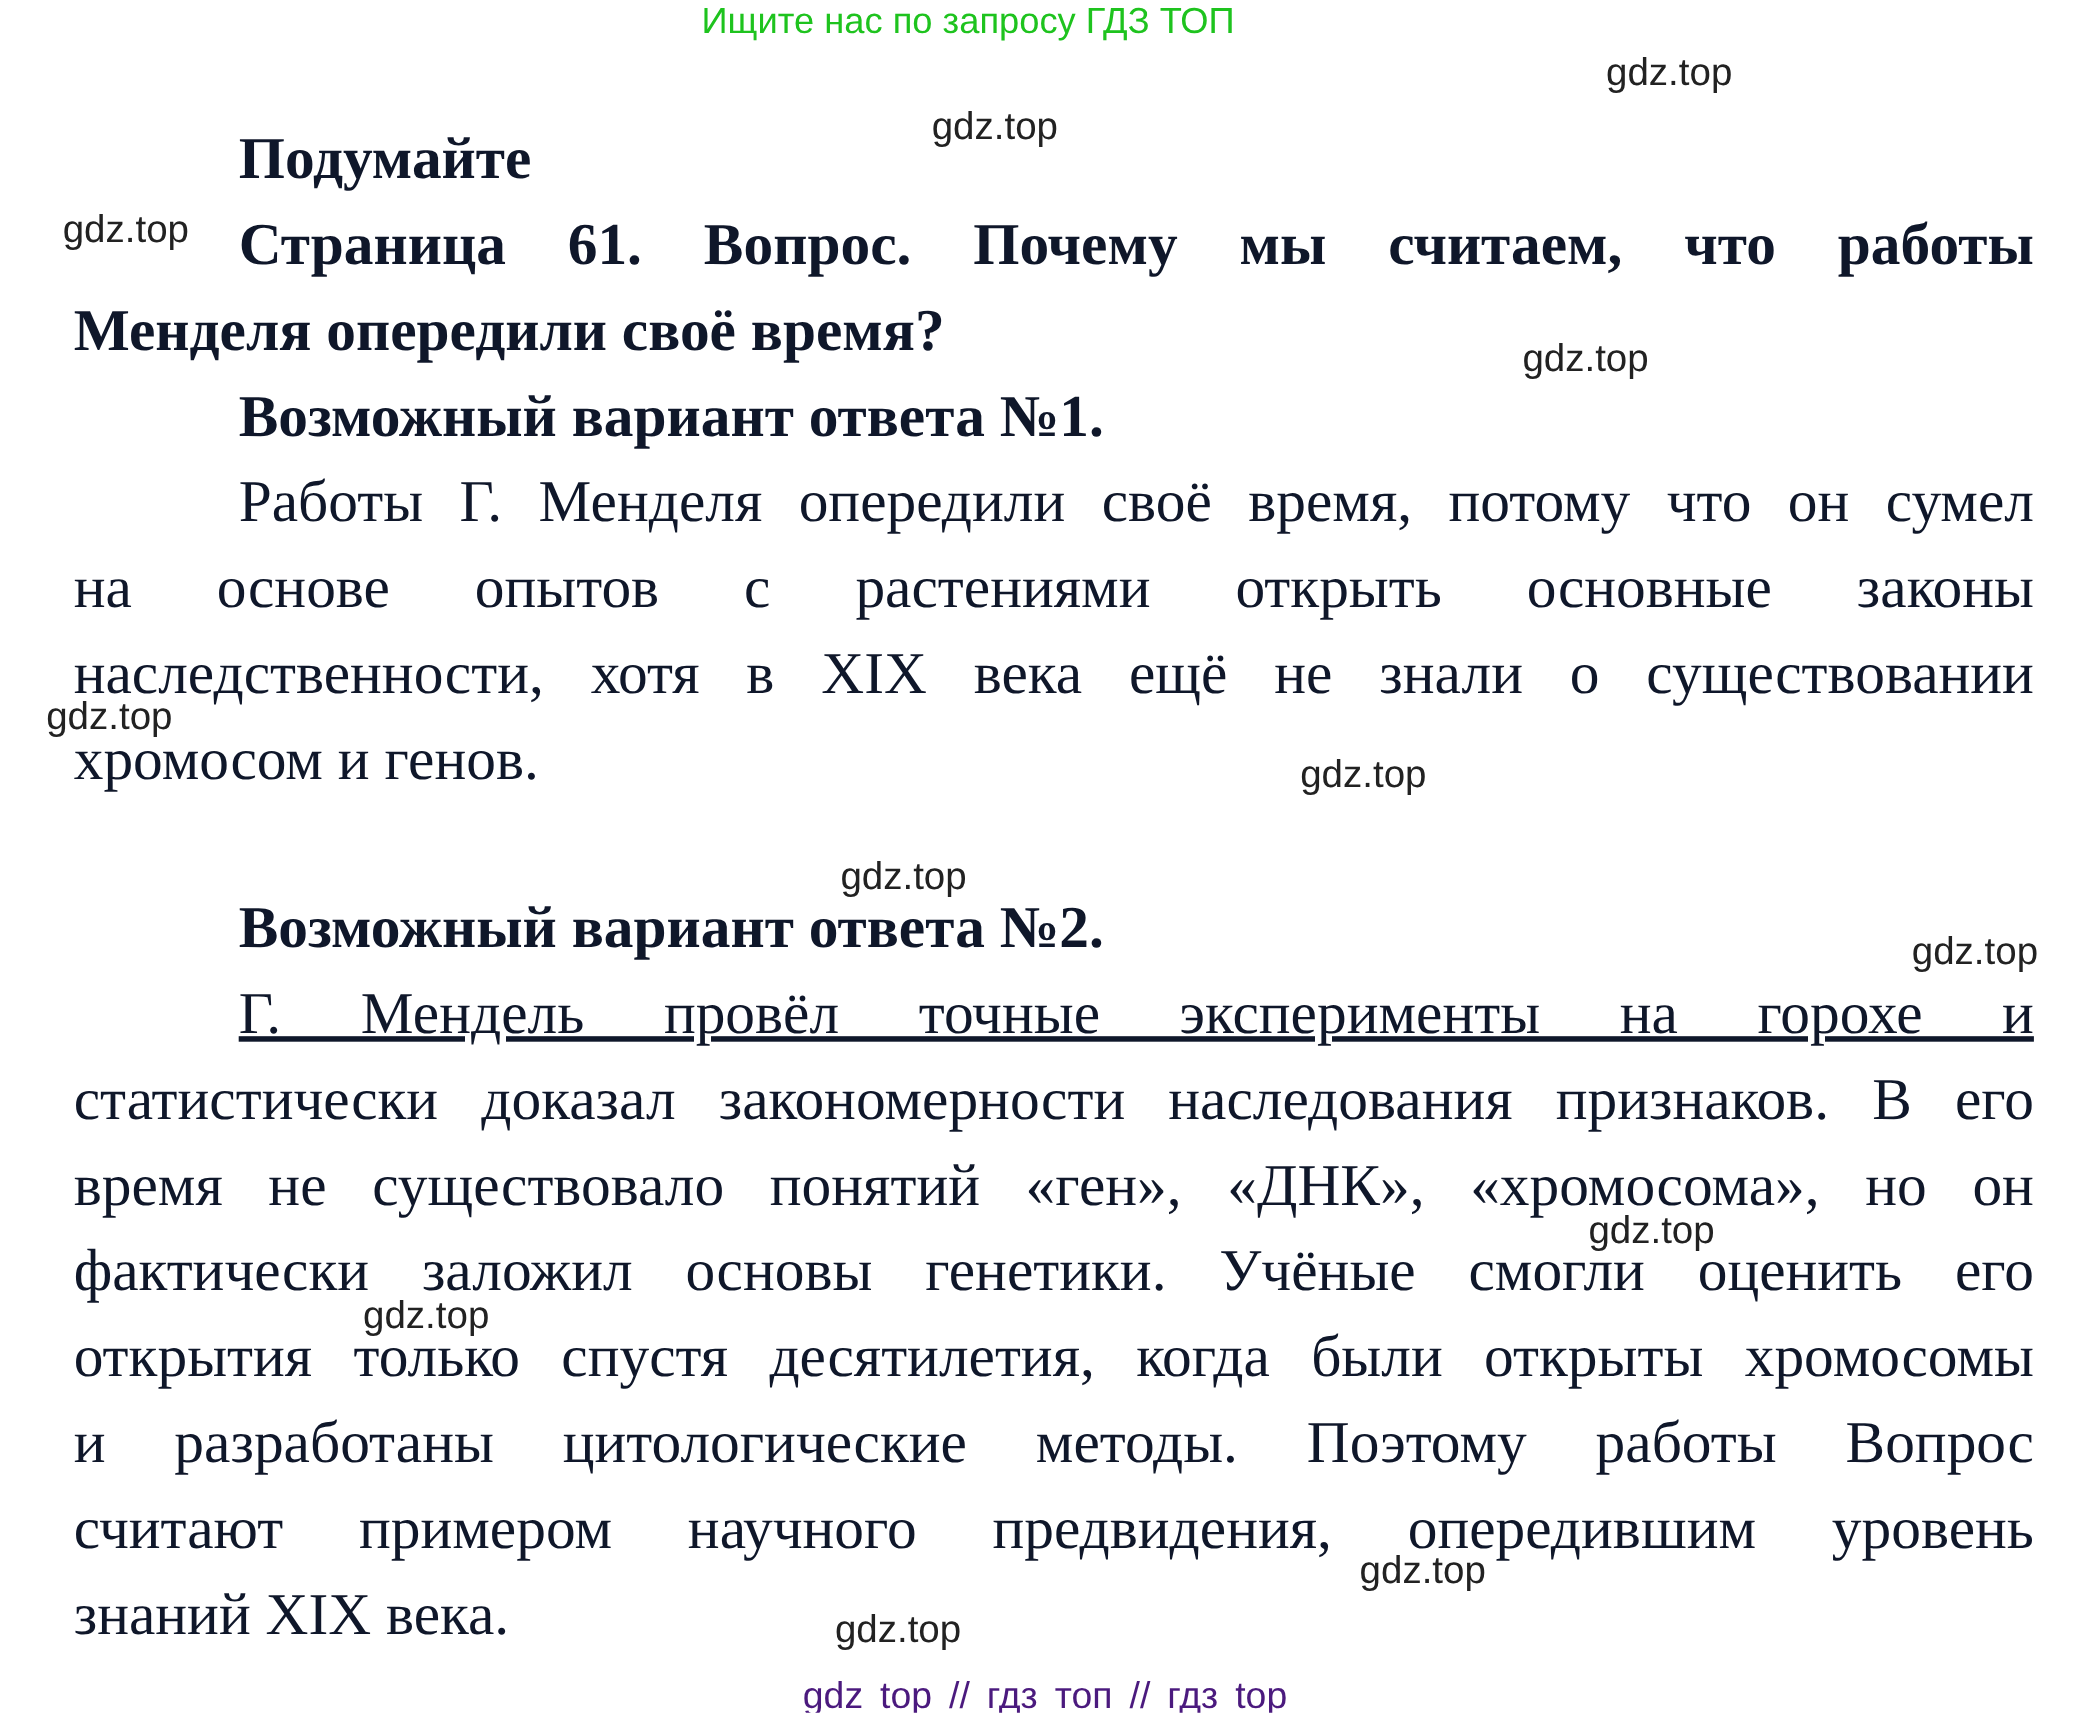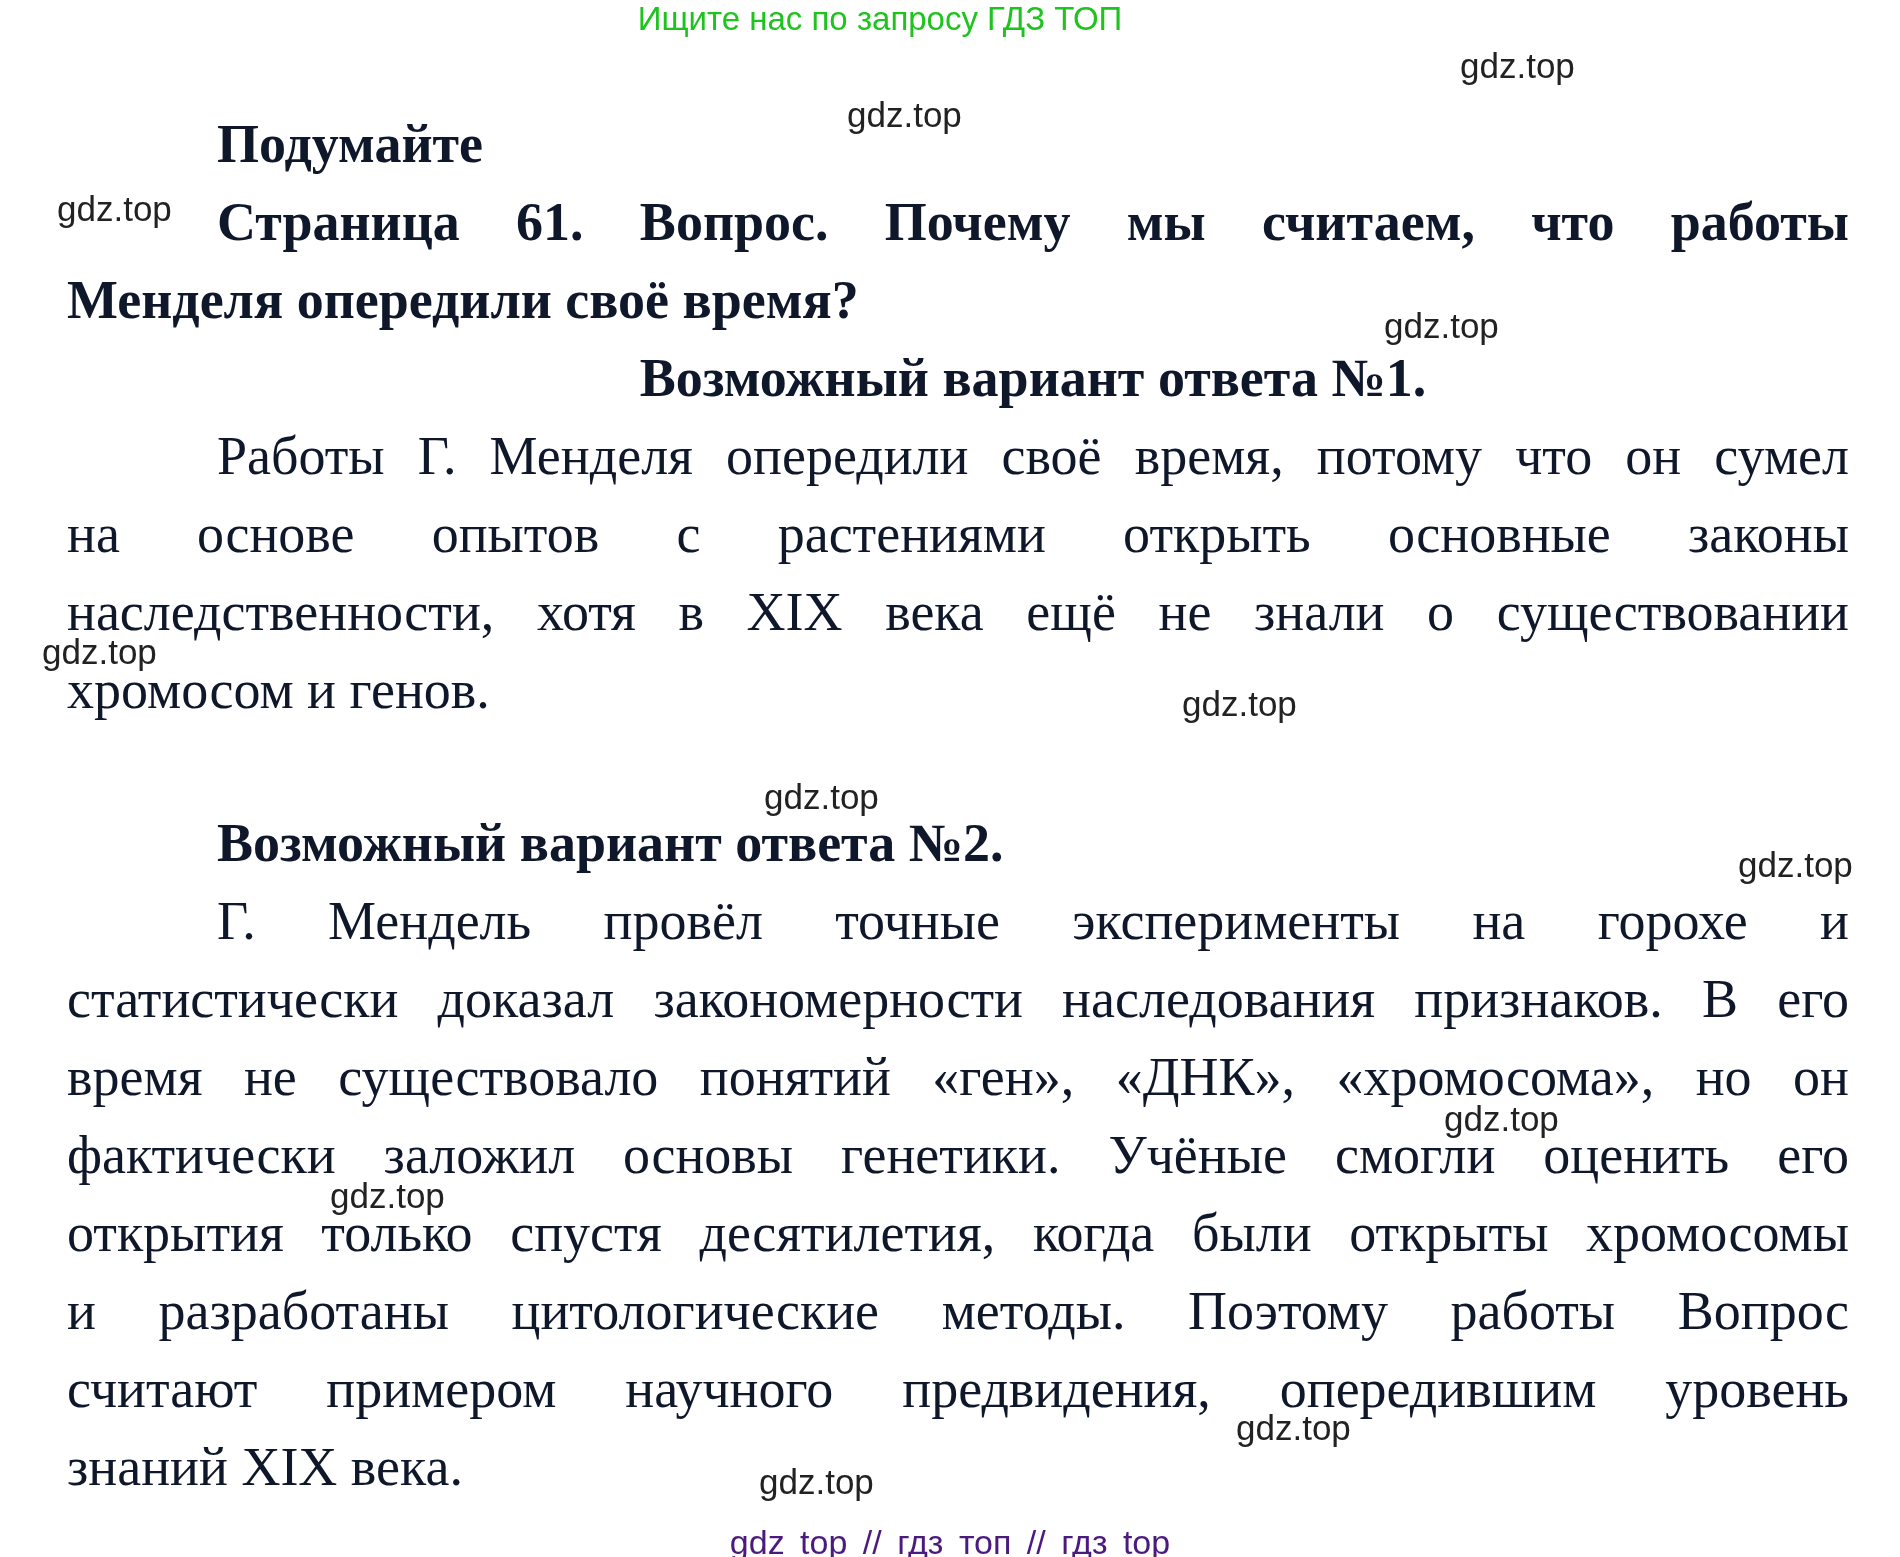--- a/index.html
+++ b/index.html
@@ -27,28 +27,28 @@
 <div class="wm" style="left:1738px;top:849px;">gdz.top</div>
 <div class="wm" style="left:1444px;top:1103px;">gdz.top</div>
 <div class="wm" style="left:330px;top:1180px;">gdz.top</div>
 <div class="wm" style="left:1236px;top:1412px;">gdz.top</div>
 <div class="wm" style="left:759px;top:1466px;">gdz.top</div>
 
 <div class="line bold ind" style="top:114px;">Подумайте</div>
 <div class="line bold ind just" style="top:192px;">Страница 61. Вопрос. Почему мы считаем, что работы</div>
 <div class="line bold" style="top:270px;">Менделя опередили своё время?</div>
 
-<div class="line bold ind" style="top:348px;text-align:center;">Возможный вариант ответа №1.</div>
+<div class="line bold ind" style="top:348px;">Возможный вариант ответа №1.</div>
 <div class="line ind just" style="top:426px;">Работы Г. Менделя опередили своё время, потому что он сумел</div>
 <div class="line just" style="top:504px;">на основе опытов с растениями открыть основные законы</div>
 <div class="line just" style="top:582px;">наследственности, хотя в XIX века ещё не знали о существовании</div>
 <div class="line" style="top:660px;">хромосом и генов.</div>
 
 <div class="line bold ind" style="top:813px;">Возможный вариант ответа №2.</div>
-<div class="line ind just" style="top:891px;">Г. Мендель провёл точные эксперименты на горохе и</div>
+<div class="line ind just" style="top:891px;text-decoration:underline;">Г. Мендель провёл точные эксперименты на горохе и</div>
 <div class="line just" style="top:969px;">статистически доказал закономерности наследования признаков. В его</div>
 <div class="line just" style="top:1047px;">время не существовало понятий «ген», «ДНК», «хромосома», но он</div>
 <div class="line just" style="top:1125px;">фактически заложил основы генетики. Учёные смогли оценить его</div>
 <div class="line just" style="top:1203px;">открытия только спустя десятилетия, когда были открыты хромосомы</div>
 <div class="line just" style="top:1281px;">и разработаны цитологические методы. Поэтому работы Вопрос</div>
 <div class="line just" style="top:1359px;">считают примером научного предвидения, опередившим уровень</div>
 <div class="line" style="top:1437px;">знаний XIX века.</div>
 
 <div class="footer">gdz top  //  гдз топ  //  гдз top</div>
 

